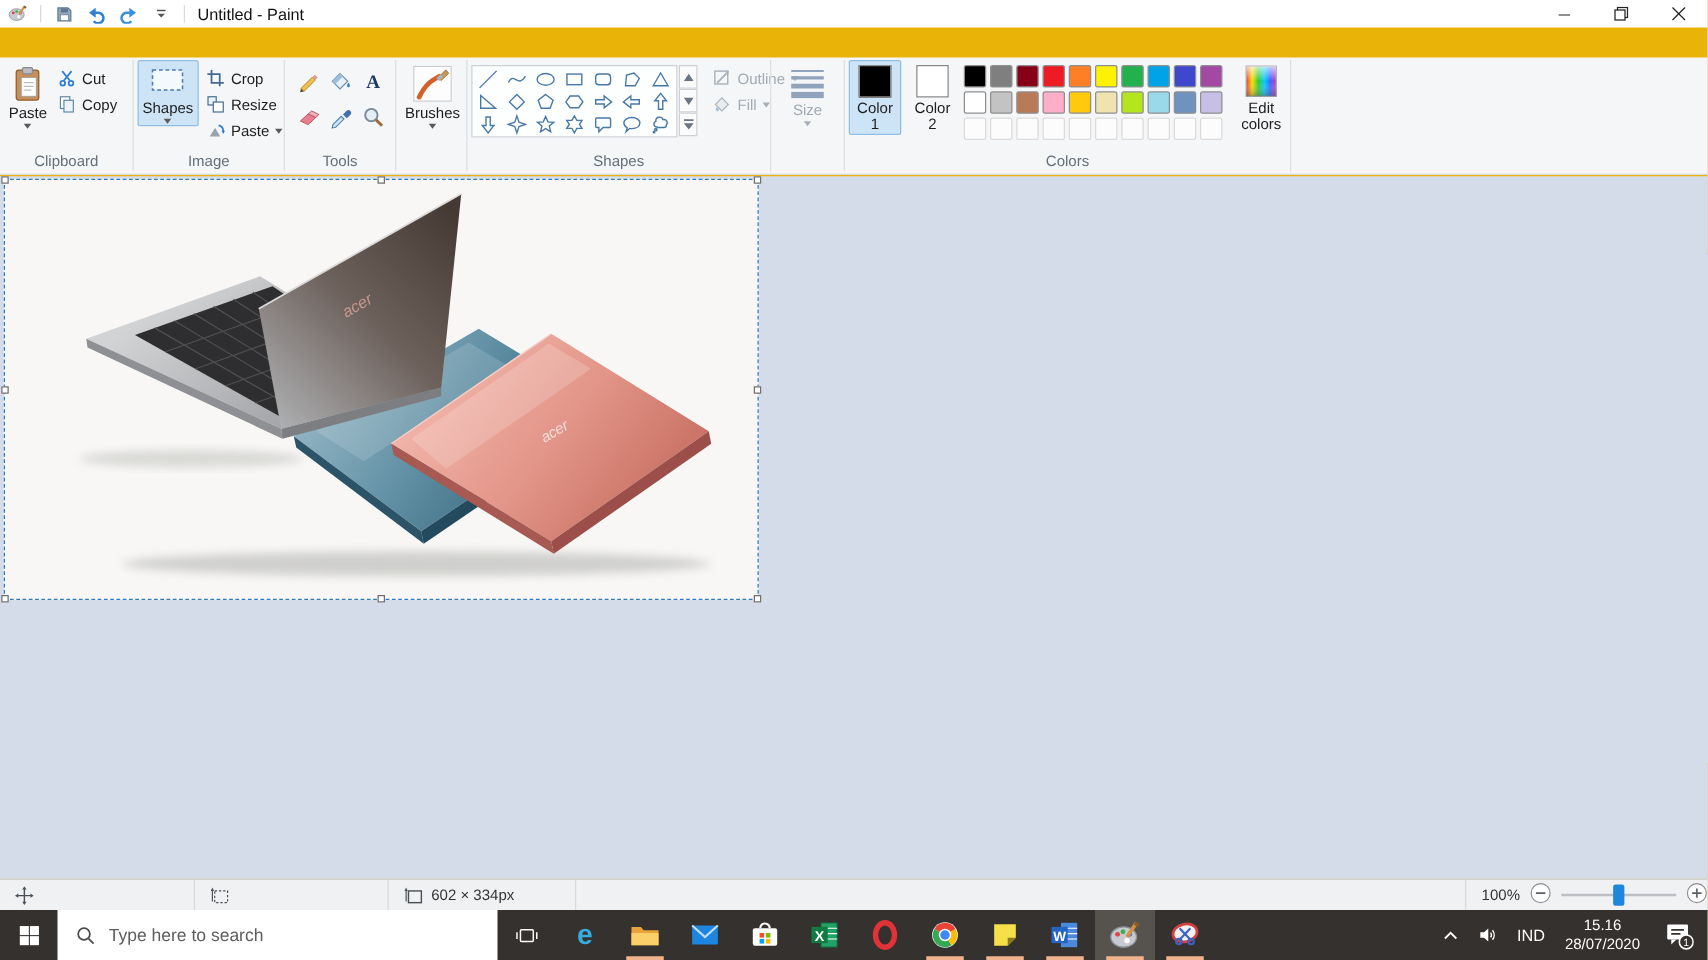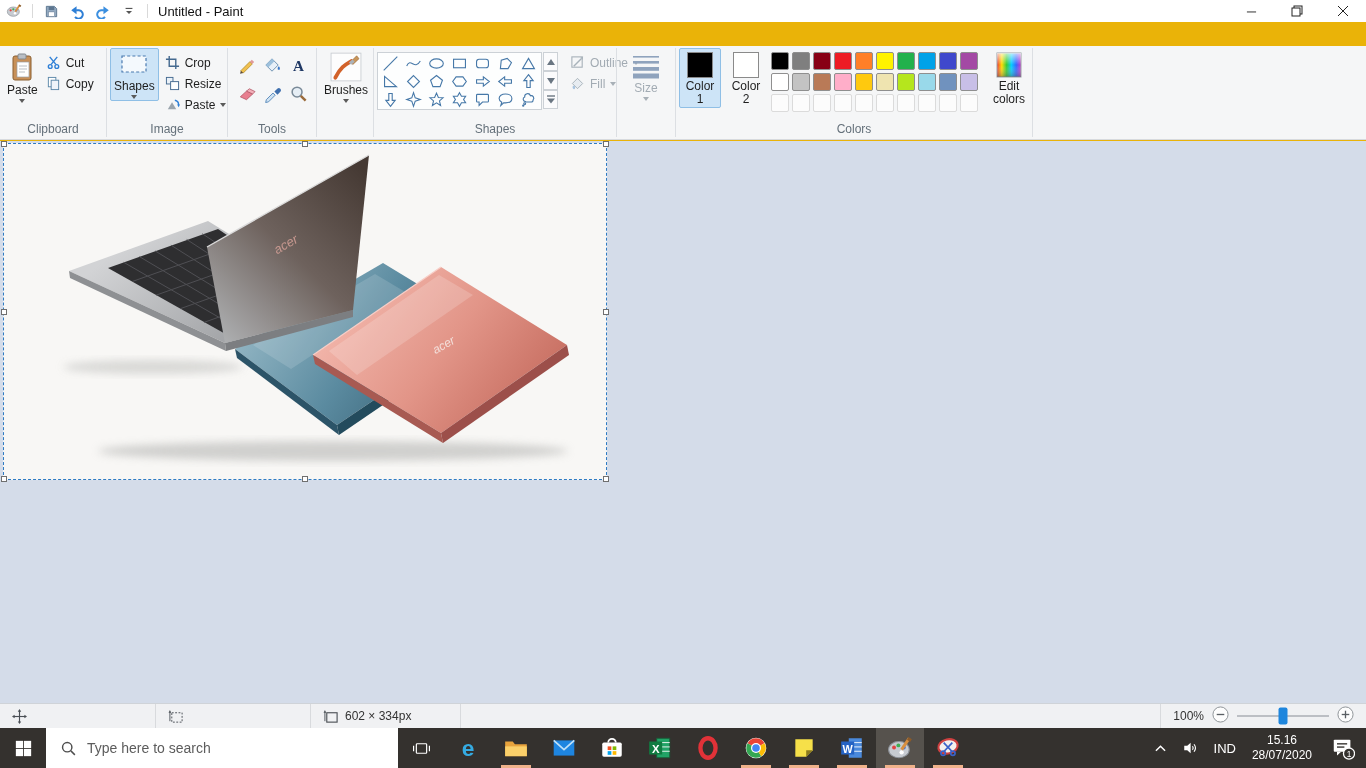--- a/index.html
+++ b/index.html
@@ -67,21 +67,21 @@
   .handle { position:absolute; width:6px; height:6px; background:#fff; border:1px solid #6f6f6f; }
   .h-tl{left:-3px;top:-3px}.h-tc{left:50%;margin-left:-3px;top:-3px}.h-tr{right:-3px;top:-3px}
   .h-ml{left:-3px;top:50%;margin-top:-3px}.h-mr{right:-3px;top:50%;margin-top:-3px}
   .h-bl{left:-3px;bottom:-3px}.h-bc{left:50%;margin-left:-3px;bottom:-3px}.h-br{right:-3px;bottom:-3px}
 
   
   .statusbar { position:absolute; left:0; top:703px; width:1366px; height:25px; background:#f0f1f3;
     border-top:1px solid #cfd3d8; display:flex; align-items:center; font-size:12px; color:#333; }
   .sb-sep { width:1px; height:25px; background:#d8dadd; }
   .sb-cell { display:flex; align-items:center; gap:6px; padding-left:12px; }
-  .zoom-cluster { margin-left:auto; display:flex; align-items:center; gap:8px; padding-right:12px; }
+  .zoom-cluster { margin-left:auto; display:flex; align-items:center; gap:8px; }
   .slider-track { position:relative; width:92px; height:2px; background:#bcbfc4; }
   .slider-thumb { position:absolute; left:50%; top:50%; transform:translate(-50%,-50%);
     width:9px; height:17px; background:#1e86dd; border-radius:2px; }
 
   
   .taskbar { position:absolute; left:0; top:728px; width:1366px; height:40px; background:#34312e;
     display:flex; align-items:stretch; }
   .tb-btn { width:46px; display:flex; align-items:center; justify-content:center; position:relative; }
   .tb-search { width:352px; background:#fff; display:flex; align-items:center; gap:10px; padding-left:14px; }
   .tb-search span { color:#5c5c5c; font-size:14px; }

